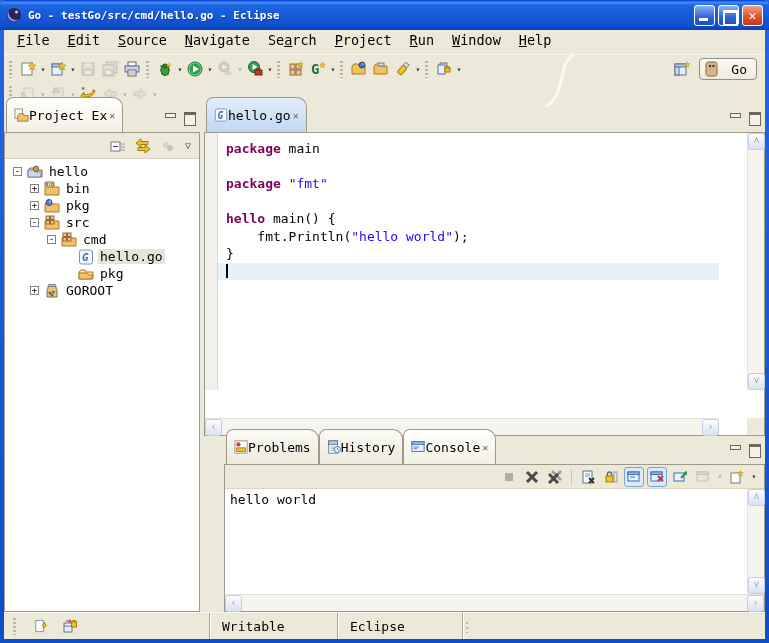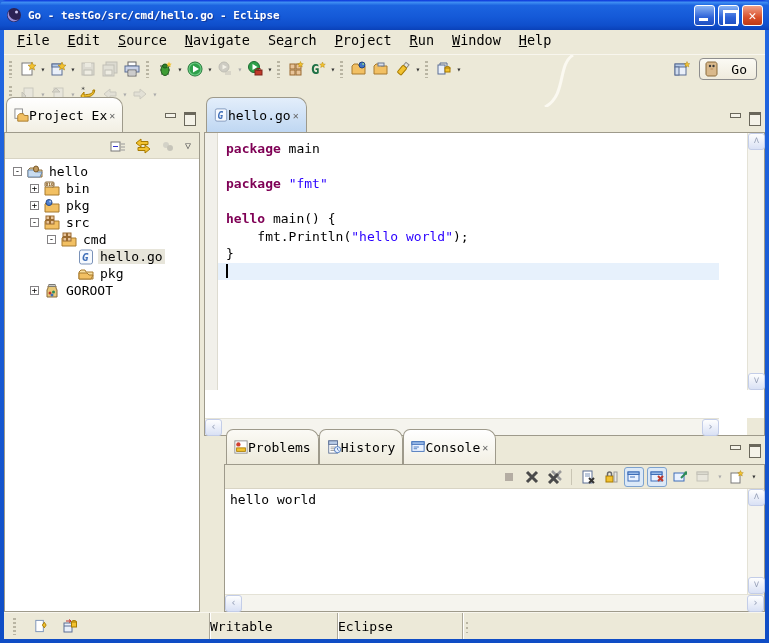--- a/index.html
+++ b/index.html
@@ -111,21 +111,21 @@
   .cbtn.toggled { border-color:#7DA2CE; background:#DCE9F7; }
   .cbtn.disabled { opacity:.4; filter:grayscale(90%); }
   .csep { width:1px; height:16px; background:#C9C5B4; margin:0 3px; }
   .console-out-wrap { flex:1; display:grid; grid-template-columns:1fr 17px; min-height:0; background:#fff; }
   .console-out { font-size:13px; padding:3px 8px 0 5px; white-space:pre; }
   .console-hscroll { height:17px; display:flex; background:#F5F4EE; border-top:1px solid #E4E2D6; }
 
   
   .statusbar { height:27px; display:flex; align-items:center; font-size:13px; border-top:1px solid #F8F6EE; }
   .sb-icons { width:205px; display:flex; align-items:center; gap:8px; padding-left:6px; align-self:stretch; }
-  .sb-cell { align-self:stretch; display:flex; align-items:center; 
+  .sb-cell { align-self:stretch; display:flex; align-items:center; padding-left:12px;
     border-left:1px solid #ACA899; box-shadow:inset 1px 0 0 #FFFFFF; }
   .sb-cell.c1 { width:128px; } .sb-cell.c2 { width:125px; }
   .sb-grip { align-self:stretch; width:8px; border-left:1px solid #ACA899; box-shadow:inset 1px 0 0 #FFF;
     background:repeating-linear-gradient(180deg,transparent 0 3px,#B9B5A3 3px 5px) center/2px 14px no-repeat; }
   .sb-rest { flex:1; }
 
   .ic { display:block; }
 </style>
 </head>
 <body>

